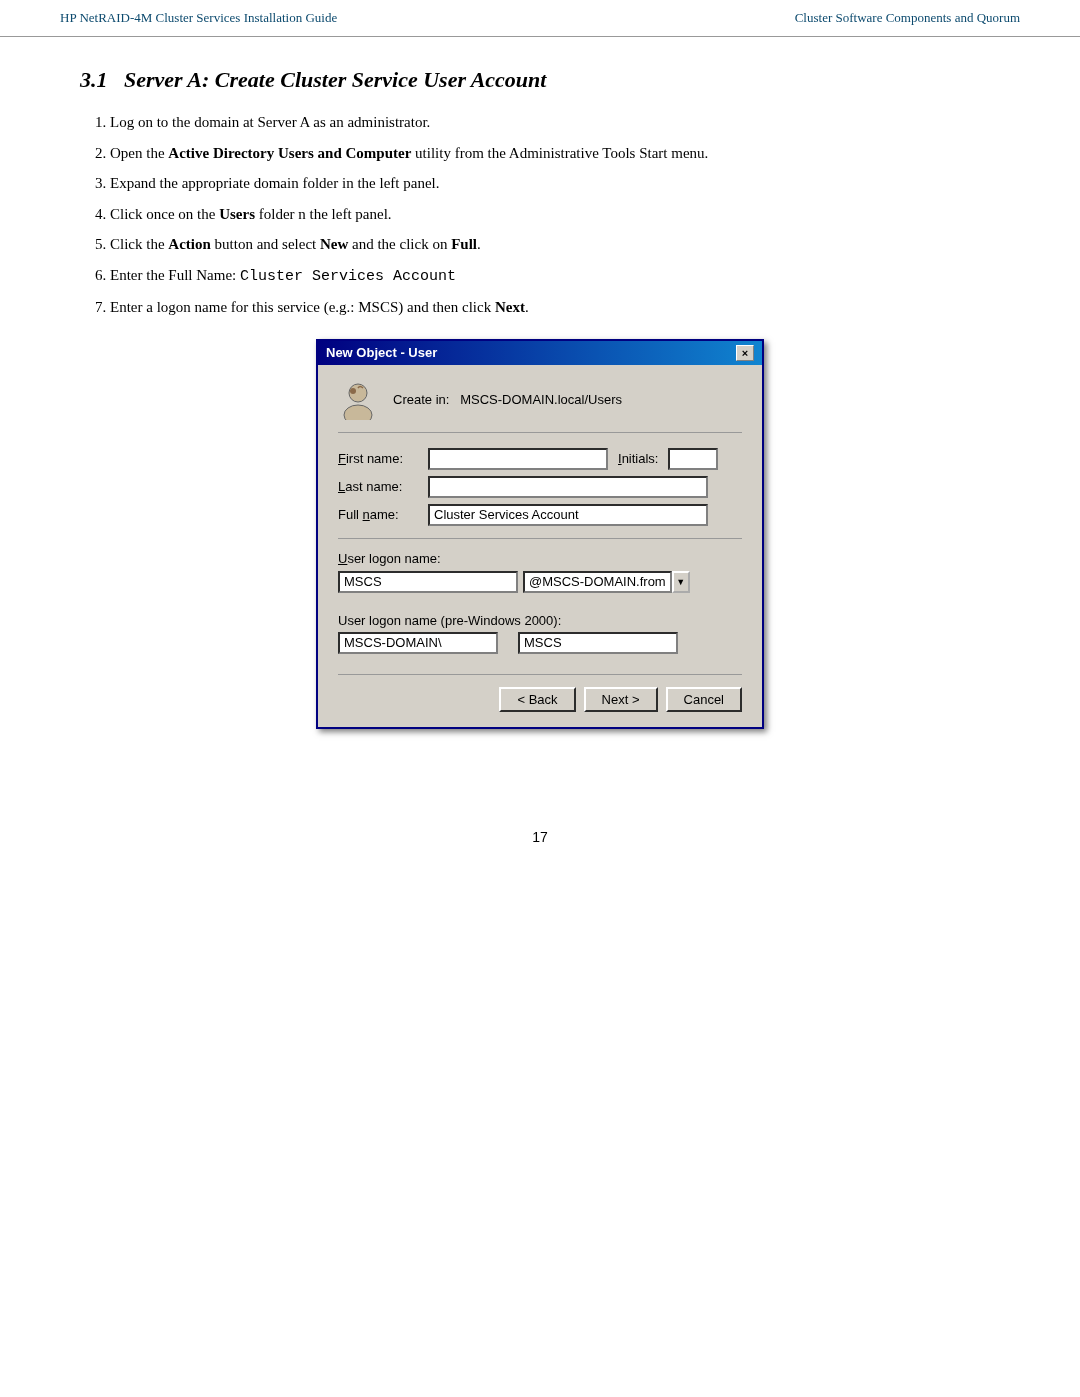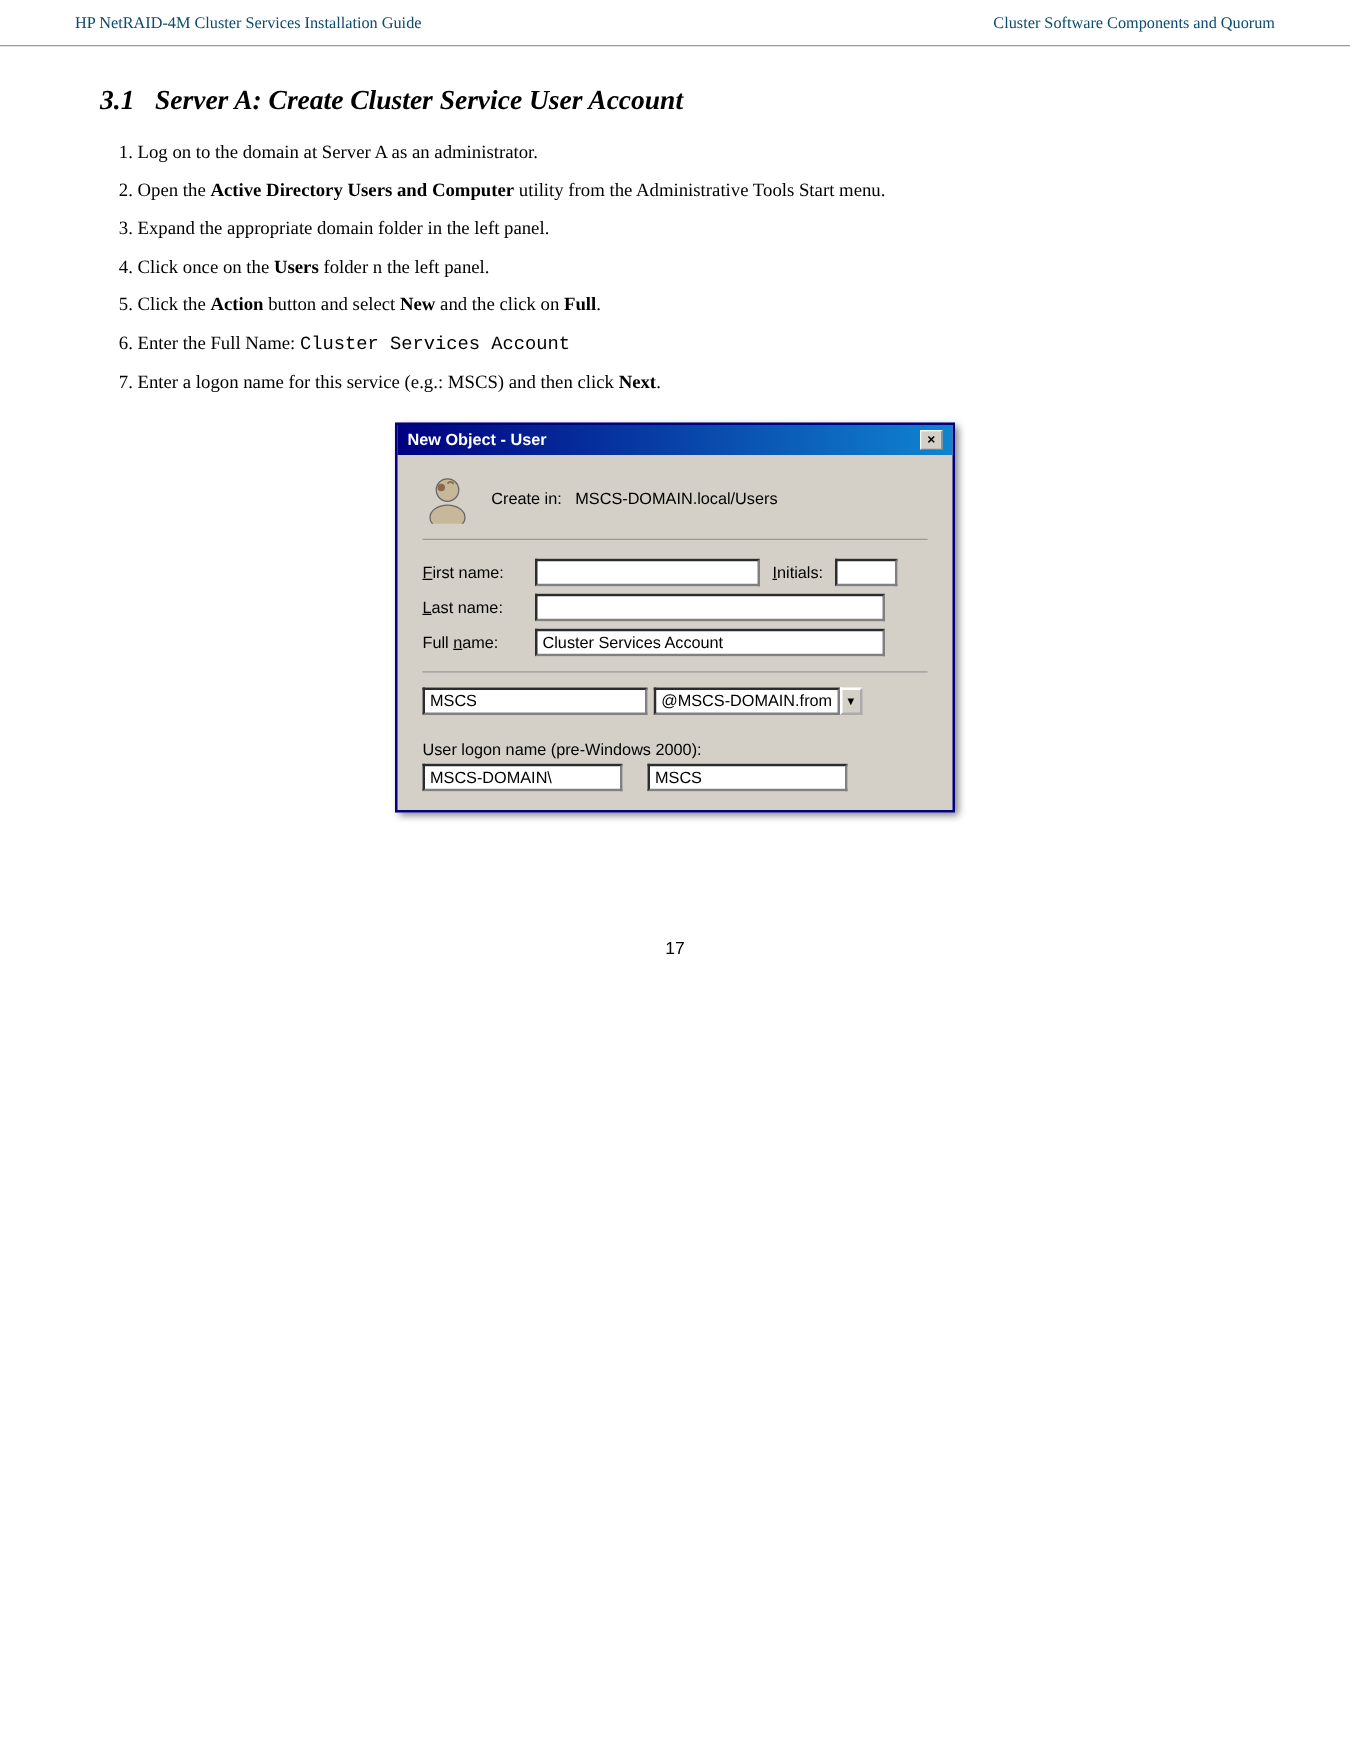--- a/index.html
+++ b/index.html
@@ -373,20 +373,23 @@
           </div>
 
           <div class="form-row">
             <span class="form-label">Full <span class="underline">n</span>ame:</span>
             <input type="text" class="win-input input-fullname" value="Cluster Services Account" style="">
           </div>
 
           <hr class="section-divider">
 
           <div class="logon-section">
+            <div class="form-label">
+              <span class="underline">U</span>ser logon name:
+            </div>
             <div class="logon-row">
               <input type="text" class="win-input input-logon" value="MSCS" style="">
               <div class="logon-domain-select">
                 <div class="select-wrapper">
                   <div class="select-box">
                     <span>@MSCS-DOMAIN.from</span>
                   </div>
                   <div class="select-arrow">▼</div>
                 </div>
               </div>
@@ -394,19 +397,24 @@
 
             <div class="pre-win2000-section">
               <div>User logon name (pre-Windows 2000):</div>
               <div class="pre-win2000-row">
                 <input type="text" class="win-input input-domain" value="MSCS-DOMAIN\" style="">
                 <input type="text" class="win-input input-mscs" value="MSCS" style="">
               </div>
             </div>
           </div>
 
+          <div class="dialog-footer">
+            <button class="win-btn">&lt; Back</button>
+            <button class="win-btn">Next &gt;</button>
+            <button class="win-btn">Cancel</button>
+          </div>
         </div>
       </div>
     </div>
   </div>
 
   <div class="page-number">17</div>
 </div>
 
 </body></html>

